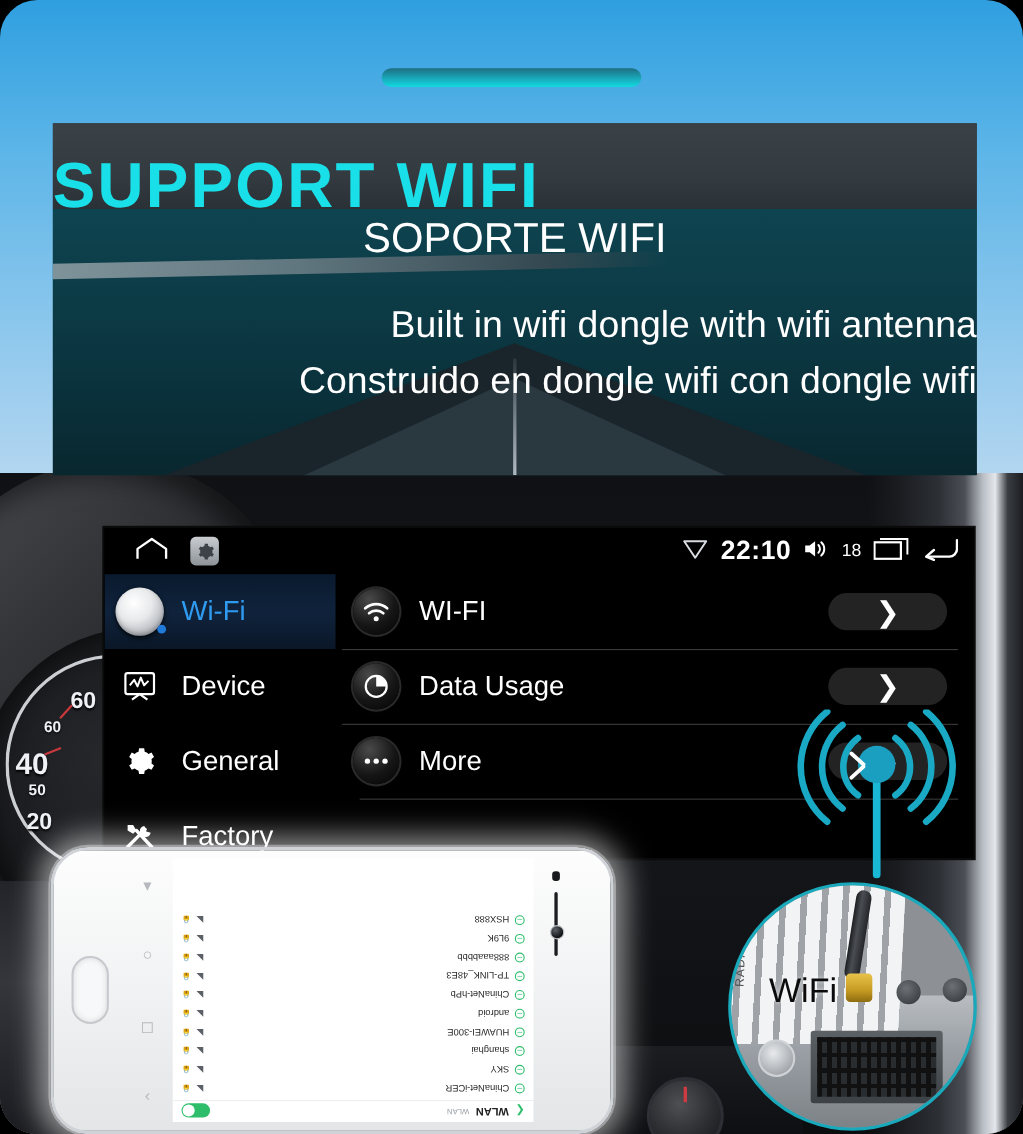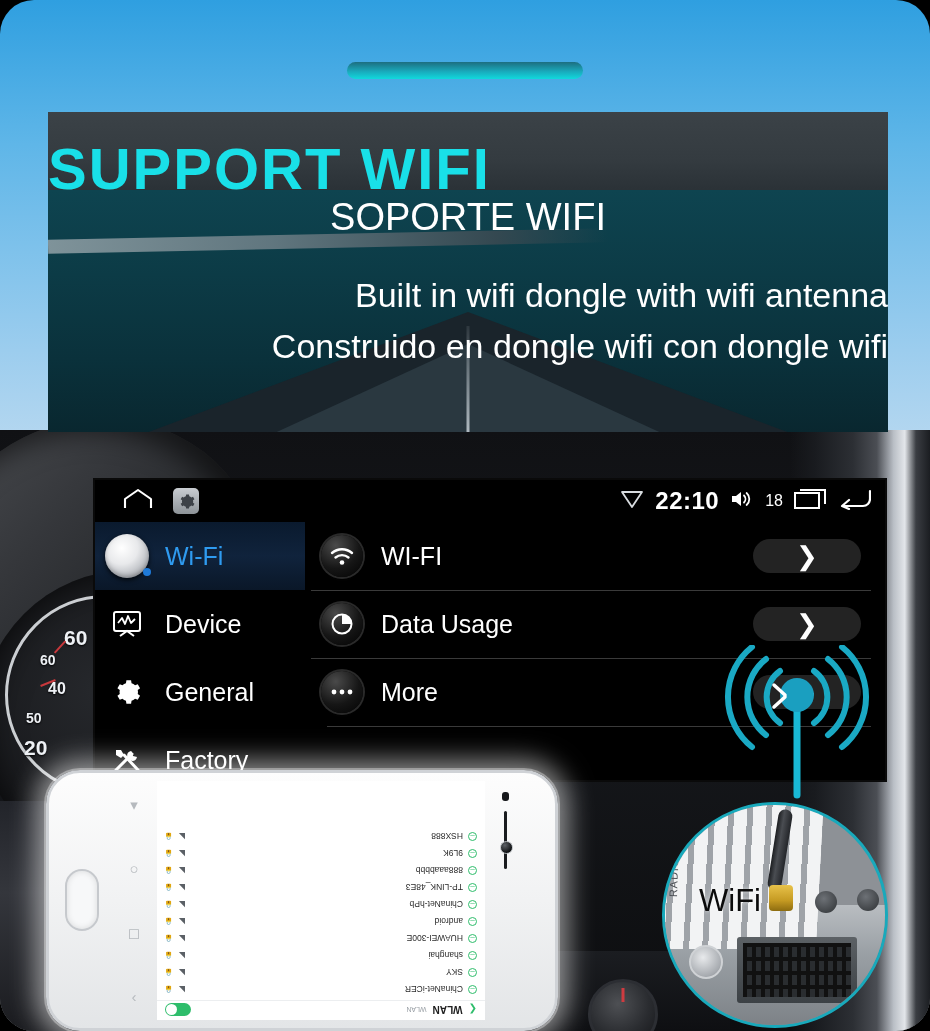--- a/index.html
+++ b/index.html
@@ -350,21 +350,21 @@
 <body>
 
 <div class="page">
 
   <div class="car-photo">
     <div class="car-wheel"></div>
     <div class="car-cluster"></div>
     <div class="gauge"></div>
     <div class="gauge-num" style="left:64px;top:196px;font-size:21px">60</div>
     <div class="gauge-num" style="left:40px;top:222px;font-size:14px">60</div>
-    <div class="gauge-num" style="left:48px;top:250px;font-size:16px">40</div>
+    <div class="gauge-num" style="left:14px;top:250px;font-size:27px">40</div>
     <div class="gauge-num" style="left:26px;top:280px;font-size:14px">50</div>
     <div class="gauge-num" style="left:24px;top:306px;font-size:21px">20</div>
     <div class="gauge-tick red" style="left:52px;top:216px;width:16px;transform:rotate(-48deg)"></div>
     <div class="gauge-tick red" style="left:40px;top:252px;width:16px;transform:rotate(-22deg)"></div>
     <div class="gauge-tick red" style="left:120px;top:318px;width:48px;height:3px;transform:rotate(20deg)"></div>
     <div class="car-dash-lower"></div>
     <div class="car-vent"></div>
     <div class="car-knob"></div>
     <div class="car-door-right"></div>
   </div>

